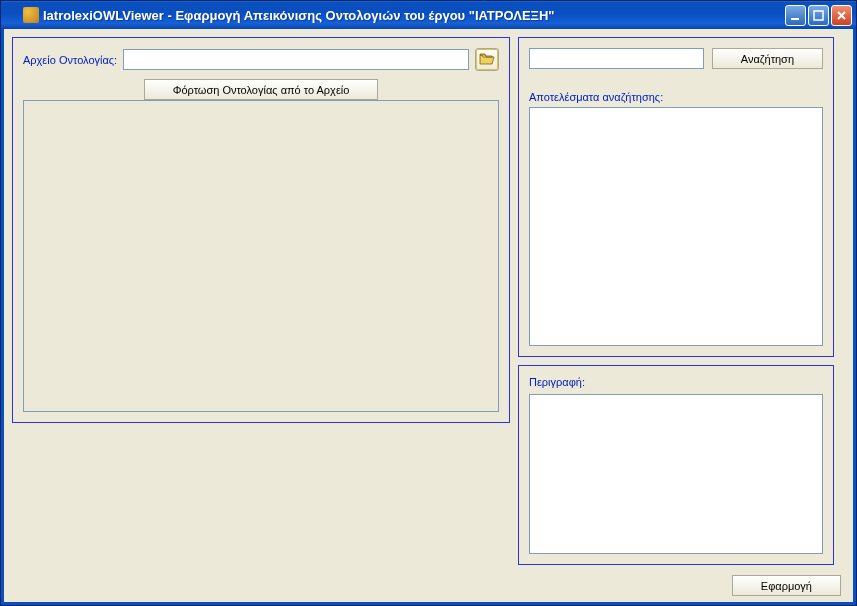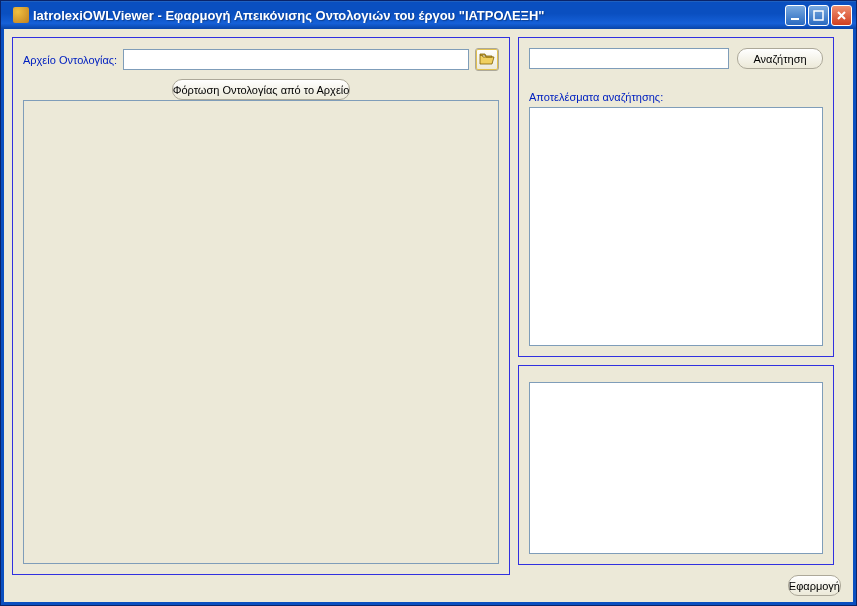--- a/index.html
+++ b/index.html
@@ -18,21 +18,21 @@
       border: 1px solid #0A246A;
       display: flex;
       flex-direction: column;
     }
     .titlebar {
       height: 28px;
       background: linear-gradient(to bottom, #3a6ea5 0%, #0A246A 8%, #0A246A 50%, #1550b0 95%, #0A246A 100%);
       background: linear-gradient(to bottom, #2a6ac0 0%, #0a4fc0 5%, #0a4fc0 45%, #1560d8 80%, #0945a8 100%);
       display: flex;
       align-items: center;
-      padding: 0 4px 0 12px;
+      padding: 0 4px 0 22px;
       color: white;
     }
     .titlebar-icon {
       width: 16px;
       height: 16px;
       margin-right: 4px;
       background: radial-gradient(circle at 30% 30%, #f0c040, #c08020);
       border-radius: 2px;
       flex-shrink: 0;
     }
@@ -75,21 +75,21 @@
       display: flex;
       gap: 8px;
       position: relative;
     }
     .panel {
       border: 1px solid #3030e0;
       background: #ece9d8;
     }
     .left-panel {
       width: 498px;
-      height: 538px;
+      height: 386px;
       padding: 10px;
       display: flex;
       flex-direction: column;
     }
     .row-file {
       display: flex;
       align-items: center;
       gap: 6px;
     }
     .label-blue {
@@ -110,26 +110,27 @@
       height: 23px;
       border: 1px solid #aca899;
       background: linear-gradient(to bottom, #fff, #ece9d8);
       border-radius: 3px;
       display:flex;align-items:center;justify-content:center;cursor:pointer;
       box-shadow: 0 0 0 1px #e0c050 inset;
     }
     .std-button {
       border: 1px solid #aca899;
       background: linear-gradient(to bottom, #fff, #ece9d8);
-      border-radius: 10px;
-      padding: 2px 0;
+      border-radius: 0;
+      padding: 2px 28px;
       font-family: inherit;
       font-size: 11px;
       cursor: pointer;
       min-height: 21px;
+      text-align: right;
     }
     .load-btn-row {
       display:flex;justify-content:center;margin-top:8px;margin-bottom:0;
     }
     .tree-area {
       flex:1;
       border: 1px solid #7f9db9;
       background: #ece9d8;
     }
     .right-col {
@@ -217,20 +218,21 @@
       <div class="panel right-top">
         <div class="search-row">
           <input class="search-input" type="text" value="" style="">
           <button class="std-button" style="flex:1">Αναζήτηση</button>
         </div>
         <div class="label-blue results-label">Αποτελέσματα αναζήτησης:</div>
         <div class="white-panel"></div>
       </div>
 
       <div class="panel right-bottom">
+        <div class="label-blue">Περιγραφή:</div>
         <div class="desc-panel"></div>
       </div>
     </div>
 
     <div class="close-btn-wrap">
       <button class="std-button">Εφαρμογή</button>
     </div>
 
   </div>
 </div>

